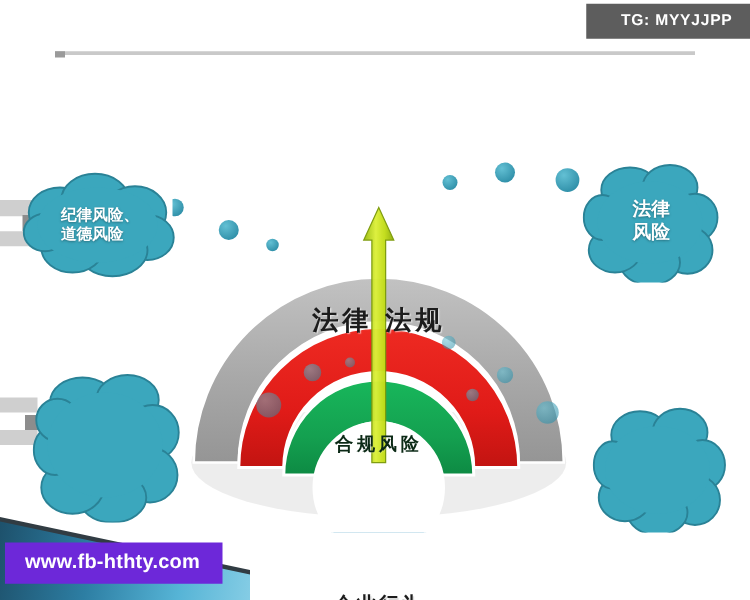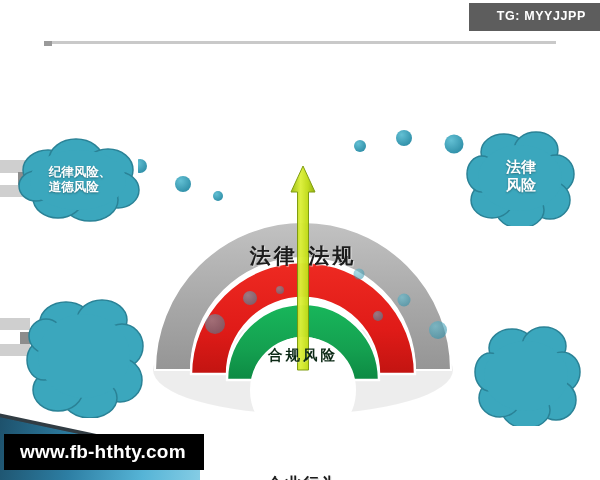--- a/index.html
+++ b/index.html
@@ -58,23 +58,23 @@
   .wedge-b{
     position:absolute;left:-10px;top:8px;width:220px;height:90px;
     background:#0d1a22;
     clip-path:polygon(0 6%,100% 58%,100% 63%,0 11%);
     opacity:.85;
   }
 
   
   .watermark{
     position:absolute;left:4px;top:434px;
-    background:#000000;color:#ffffff;
+    background:#6d28d9;color:#ffffff;
     padding:8px 18px 9px 16px;
-    font-size:19px;font-weight:bold;
+    font-size:16px;font-weight:bold;
     font-family:"Liberation Sans",sans-serif;
     line-height:1;letter-spacing:.2px;
   }
 
   
   #rings{position:absolute;left:138px;top:108px;width:330px;height:318px;}
 
   
   .ring-label{
     position:absolute;width:100%;text-align:center;

